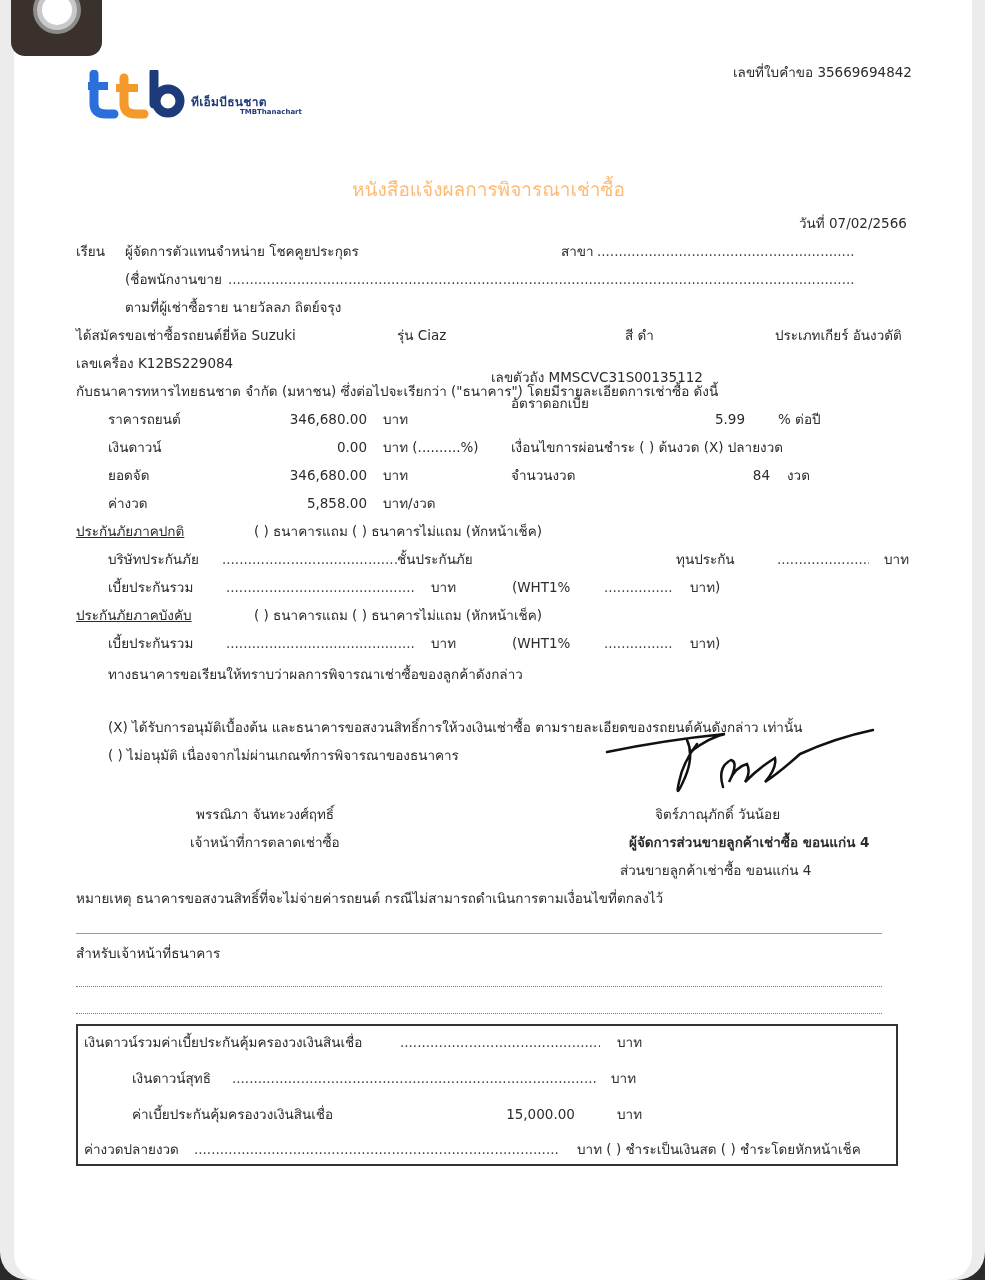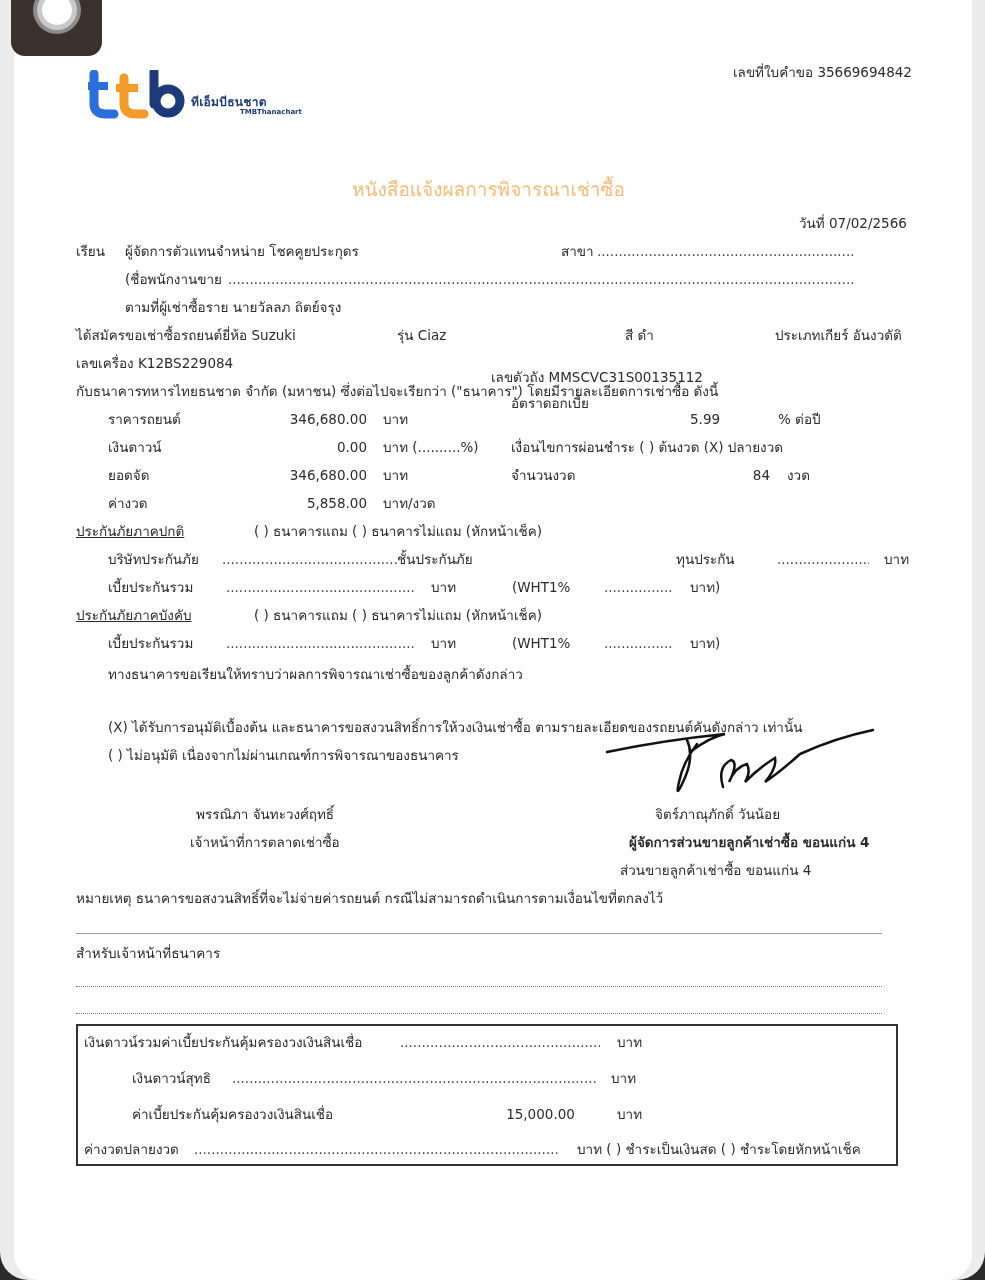--- a/index.html
+++ b/index.html
@@ -138,21 +138,21 @@
 
 <div class="abs" style="left:108px; top:466px;">ยอดจัด</div>
 <div class="abs" style="left:250px; top:466px; width:117px; text-align:right;">346,680.00</div>
 <div class="abs" style="left:383px; top:466px;">บาท</div>
 
 <div class="abs" style="left:108px; top:494px;">ค่างวด</div>
 <div class="abs" style="left:250px; top:494px; width:117px; text-align:right;">5,858.00</div>
 <div class="abs" style="left:383px; top:494px;">บาท/งวด</div>
 
 <div class="abs" style="left:511px; top:394px;text-align:right;">อัตราดอกเบี้ย</div>
-<div class="abs" style="left:690px; top:410px; width:80px; text-align:left;">5.99</div>
+<div class="abs" style="left:690px; top:410px; width:80px; text-align:center;">5.99</div>
 <div class="abs" style="left:778px; top:410px;">% ต่อปี</div>
 
 <div class="abs" style="left:511px; top:438px;">เงื่อนไขการผ่อนชำระ (  ) ต้นงวด (X) ปลายงวด</div>
 
 <div class="abs" style="left:511px; top:466px;">จำนวนงวด</div>
 <div class="abs" style="left:700px; top:466px; width:70px; text-align:right;">84</div>
 <div class="abs" style="left:787px; top:466px;">งวด</div>
 
 <div class="abs ul" style="left:76px; top:522px;">ประกันภัยภาคปกติ</div>
 <div class="abs" style="left:254px; top:522px;">(  ) ธนาคารแถม (  ) ธนาคารไม่แถม (หักหน้าเช็ค)</div>

